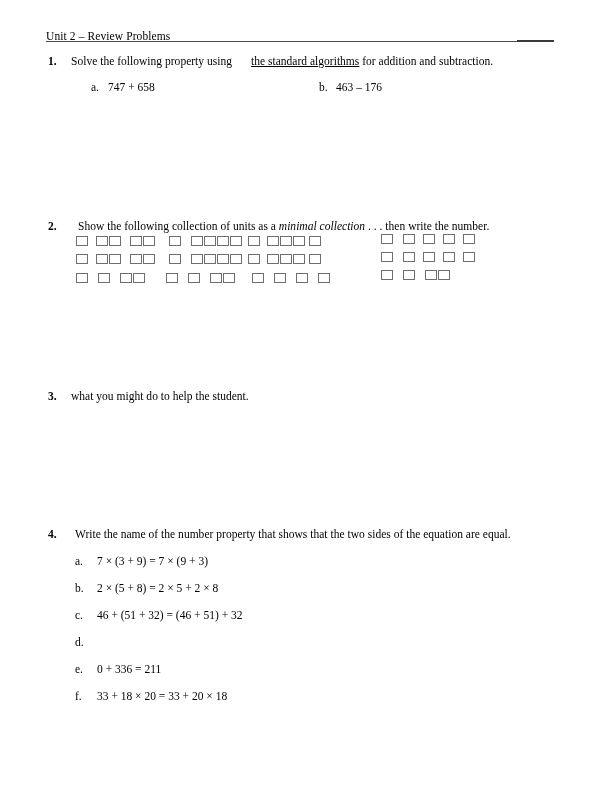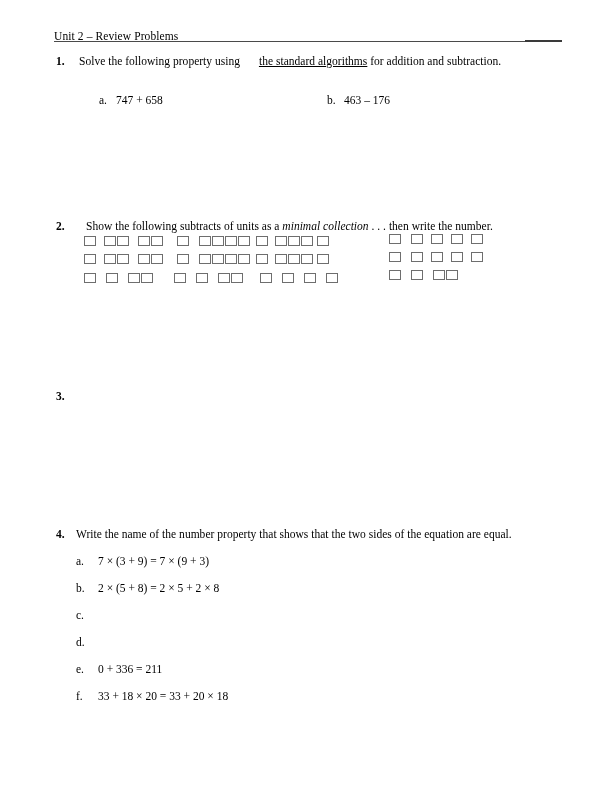--- a/index.html
+++ b/index.html
@@ -12,21 +12,21 @@
     height: 792px;
     background: #ffffff;
     font-family: "Liberation Serif", "DejaVu Serif", serif;
     color: #000000;
     position: relative;
     overflow: hidden;
   }
 
   .page {
     position: absolute;
-    left: 16px; top: 0;
+    left: 8px; top: 0;
     width: 544px;
     height: 792px;
     text-decoration: underline;
   }
 
   
   .doc-header {
     position: absolute;
     left: 38px;
     top: 26px;
@@ -80,21 +80,21 @@
   .q-text .it {
     font-style: italic;
   }
 
   
   #q1 { left: 40px; top: 54px; width: 520px; }
   #q1 .q-body { margin-left: 23px; }
 
   .sub-row {
     position: relative;
-    margin-top: 24px;
+    margin-top: 11px;
     height: 15px;
   }
   .sub-item {
     position: absolute;
     font-size: 11.5px;
     line-height: 15px;
     white-space: nowrap;
   }
   .sub-letter {
     display: inline-block;
@@ -120,21 +120,21 @@
     box-sizing: content-box;
     background: #ffffff;
   }
 
   
   #q3 { left: 40px; top: 389px; width: 520px; }
   #q3 .q-body { margin-left: 23px; }
 
   
   #q4 { left: 40px; top: 527px; width: 520px; }
-  #q4 .q-body { margin-left: 20px; }
+  #q4 .q-body { margin-left: 27px; }
 
   .eq-list {
     position: relative;
     margin-top: 12px;
   }
   .eq-row {
     position: relative;
     height: 27px;
     font-size: 11.5px;
     line-height: 15px;
@@ -177,21 +177,21 @@
           <span class="sub-letter">b.</span><span>463 – 176</span>
         </div>
       </div>
     </div>
   </div>
 
   <div class="q-block" id="q2">
     <span class="q-num">2.</span>
     <div class="q-body">
       <div class="q-text">
-        <span>Show the following subtracts of units as a </span><span class="it">minimal collection</span><span> . . . then write the number.</span>
+        <span>Show the following collection of units as a </span><span class="it">minimal collection</span><span> . . . then write the number.</span>
       </div>
     </div>
   </div>
 
   <div class="units-area" id="units-area">
       <div class="unit-sq" style="left: 5px; top: 2px; width: 10px; height: 8px; border-color: rgb(110, 110, 110);"></div>
       <div class="unit-sq" style="left: 25px; top: 2px; width: 10px; height: 8px; border-color: rgb(110, 110, 110);"></div>
       <div class="unit-sq" style="left: 38px; top: 2px; width: 10px; height: 8px; border-color: rgb(110, 110, 110);"></div>
       <div class="unit-sq" style="left: 59px; top: 2px; width: 10px; height: 8px; border-color: rgb(110, 110, 110);"></div>
       <div class="unit-sq" style="left: 72px; top: 2px; width: 10px; height: 8px; border-color: rgb(110, 110, 110);"></div>
@@ -244,37 +244,38 @@
       <div class="unit-sq" style="left: 392px; top: 18px; width: 10px; height: 8px; border-color: rgb(110, 110, 110);"></div>
       <div class="unit-sq" style="left: 310px; top: 36px; width: 10px; height: 8px; border-color: rgb(110, 110, 110);"></div>
       <div class="unit-sq" style="left: 332px; top: 36px; width: 10px; height: 8px; border-color: rgb(110, 110, 110);"></div>
       <div class="unit-sq" style="left: 354px; top: 36px; width: 10px; height: 8px; border-color: rgb(110, 110, 110);"></div>
       <div class="unit-sq" style="left: 367px; top: 36px; width: 10px; height: 8px; border-color: rgb(110, 110, 110);"></div>
     </div>
 
   <div class="q-block" id="q3">
     <span class="q-num">3.</span>
     <div class="q-body">
+      <div class="q-text">what you might do to help the student.</div>
     </div>
   </div>
 
   <div class="q-block" id="q4">
     <span class="q-num">4.</span>
     <div class="q-body">
       <div class="q-text">Write the name of the number property that shows that the two sides of the equation are equal.</div>
 
       <div class="eq-list">
         <div class="eq-row">
           <span class="eq-letter">a.</span><span class="eq-body">7 × (3 + 9) = 7 × (9 + 3)</span>
         </div>
         <div class="eq-row">
           <span class="eq-letter">b.</span><span class="eq-body">2 × (5 + 8) = 2 × 5 + 2 × 8</span>
         </div>
         <div class="eq-row">
-          <span class="eq-letter">c.</span>
+          <span class="eq-letter">c.</span><span class="eq-body">46 + (51 + 32) = (46 + 51) + 32</span>
         </div>
         <div class="eq-row">
           <span class="eq-letter">d.</span>
         </div>
         <div class="eq-row">
           <span class="eq-letter">e.</span><span class="eq-body">0 + 336 = 211</span>
         </div>
         <div class="eq-row">
           <span class="eq-letter">f.</span><span class="eq-body">33 + 18 × 20 = 33 + 20 × 18</span>
         </div>

